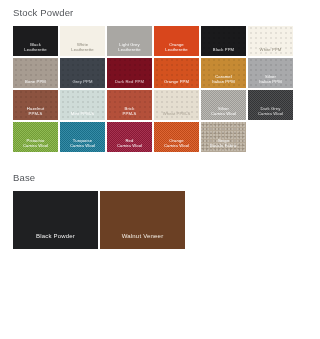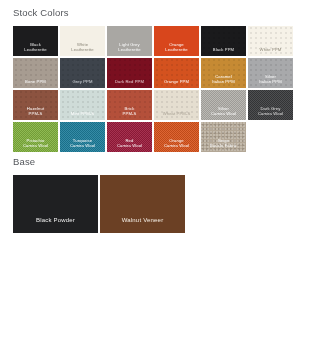--- a/index.html
+++ b/index.html
@@ -12,21 +12,21 @@
   }
   .page{position:relative;width:300px;height:339px;box-sizing:border-box;}
 
   .section-title{
     color:#53565b;
     font-size:9.5px;
     letter-spacing:.15px;
     padding:7px 0 0 13px;
     font-weight:400;
   }
-  .section-title.base-title{padding-top:4px;}
+  .section-title.base-title{padding-top:20px;}
 
   .swatch-grid{
     display:flex;
     flex-wrap:wrap;
     width:288px;
     margin-left:13px;
     margin-top:8px;
     gap:2px 2px;
   }
 
@@ -126,21 +126,21 @@
     box-sizing:border-box;
     letter-spacing:.2px;
   }
 </style>
 </head>
 <body>
 
 <div class="page">
 
   <div>
-    <div class="section-title">Stock Colors</div>
+    <div class="section-title">Stock Powder</div>
     <div class="swatch-grid" id="stock-grid">
         <div class="swatch" style="background: rgb(28, 28, 30);">
           <div class="tex tex-leather"></div>
           <div class="lbl" style="color: rgb(232, 232, 232);">Black<span class="l2">Leatherette</span></div>
         </div>
         <div class="swatch" style="background: rgb(244, 240, 230);">
           <div class="tex tex-leather"></div>
           <div class="lbl" style="color: rgb(138, 133, 120);">White<span class="l2">Leatherette</span></div>
         </div>
         <div class="swatch" style="background: rgb(169, 167, 163);">

